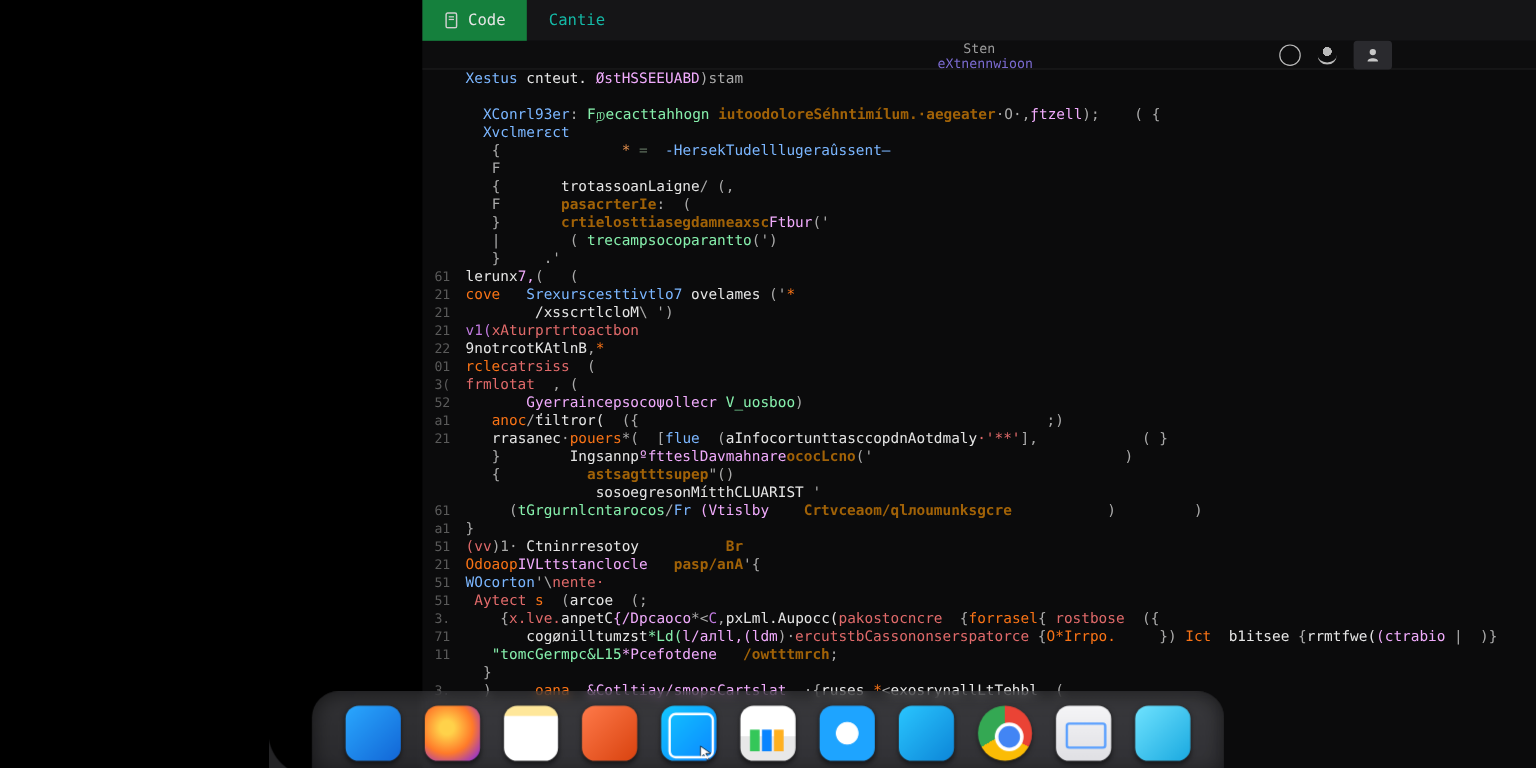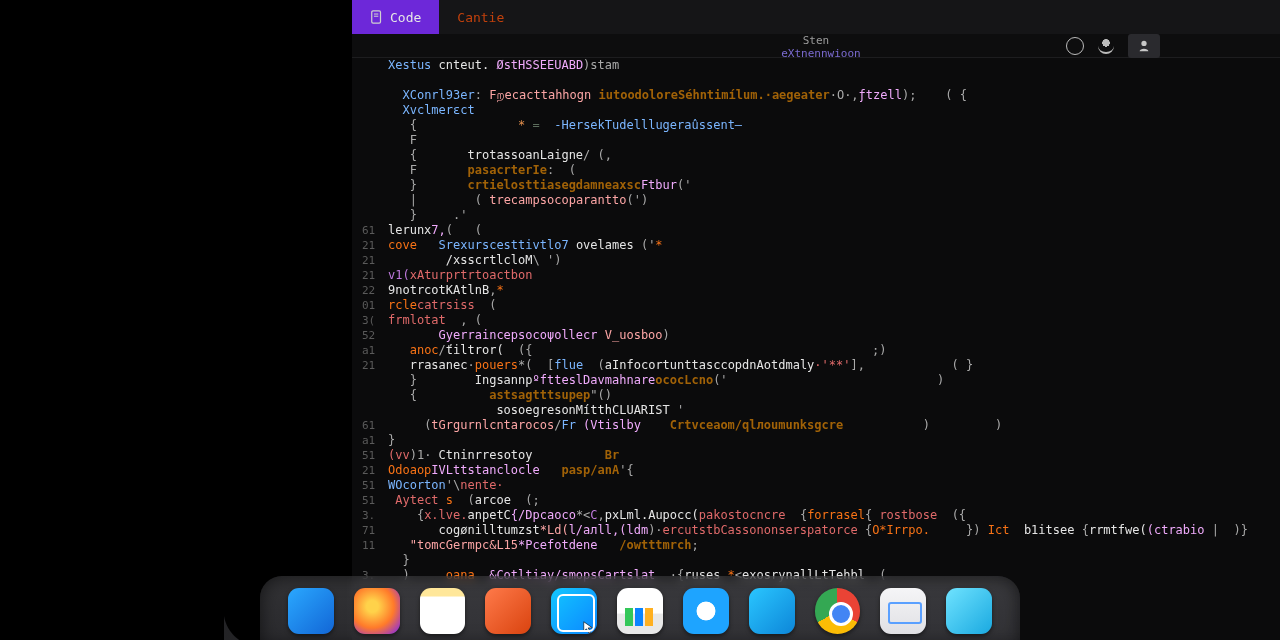--- a/index.html
+++ b/index.html
@@ -10,23 +10,23 @@
     background:#0b0b0c;
   }
 
   
   .titlebar {
     height:34px; background:#151517; display:flex; align-items:center;
     font-size:13px; color:#c9c9c9;
   }
   .tab {
     height:100%; display:flex; align-items:center; padding:0 18px;
-    color:#c2410c; cursor:default;
+    color:#14b8a6; cursor:default;
   }
-  .tab.active { background:#6d28d9; color:#e6e6e6; }
+  .tab.active { background:#15803d; color:#e6e6e6; }
   .tab-icon {
     width:14px; height:14px; margin-right:6px; display:inline-block;
   }
   .tab-chevron {
     width:10px; height:10px; margin-left:10px; opacity:.55;
   }
 
   
   .searchbar {
     height:24px; display:flex; align-items:center; padding-left:10px;
@@ -64,21 +64,21 @@
   .gutter {
     width:26px; padding-right:8px; color:#5a5a5a;
     font-size:11px; flex-shrink:0; user-select:none;
   }
   .code-line { flex:1; }
 
   
   .c-kw    { color:#f97316; }           
   .c-type  { color:#7bb6ff; }           
   .c-fn    { color:#f0abfc; }           
-  .c-str   { color:#fca5a5; }           
+  .c-str   { color:#86efac; }           
   .c-var   { color:#e5e5e5; }
   .c-prop  { color:#c07adf; }           
   .c-punct { color:#aaa; }
   .c-num   { color:#e28f4d; }
   .c-comm  { color:#5c6d5c; font-style:italic; }
   .c-err   { color:#e06a6a; }
   .c-teal  { color:#a16207;font-weight:bold; }
 
   
   .dock-wrap {

